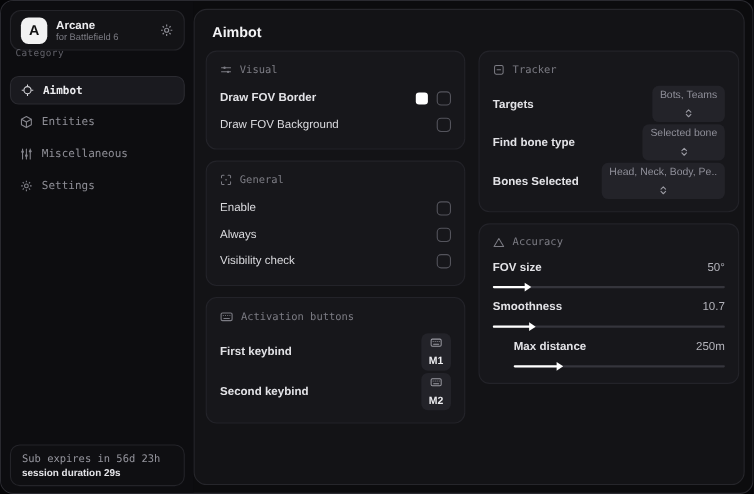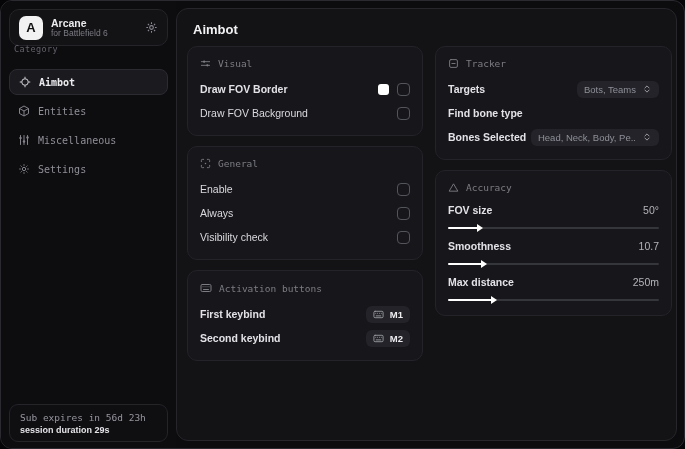--- a/index.html
+++ b/index.html
@@ -52,27 +52,27 @@
   .card{background:#17171b;border:1px solid #232329;border-radius:10px;padding:9px 12px 11px;}
   .card-h{display:flex;align-items:center;gap:7px;color:#7c7c84;font-size:9.5px;margin:2px 0 9px;}
   .card-h .icn{display:flex;color:#7c7c84;}
   .row{display:flex;justify-content:space-between;align-items:center;min-height:22px;}
   .row + .row{margin-top:2px;}
   .row-label{font-size:10.5px;color:#dadade;}
   .row-label.b{font-weight:700;color:#e3e3e7;}
   .checkbox{width:13px;height:13px;border:1.5px solid #54545c;border-radius:4px;background:transparent;}
   .ctrl-group{display:flex;align-items:center;gap:8px;}
   .swatch{width:11px;height:11px;border-radius:3px;}
-  .pill{display:flex;align-items:center;gap:6px;background:#232329;border-radius:6px;padding:3px 7px;}
+  .pill{display:flex;align-items:center;gap:6px;background:#232329;border-radius:6px;padding:3px 7px;flex-direction:column;}
   .pill .key{font-size:9.5px;font-weight:700;color:#ededf0;}
   .pill .val{font-size:9.5px;color:#8f8f99;white-space:nowrap;}
   .pill .icn{display:flex;color:#9a9aa2;}
   
   .slider-group{margin-bottom:9px;}
-  .slider-group:last-child{margin-bottom:2px;}
+  .slider-group:last-child{margin-bottom:2px;margin-left:19px;}
   .slider-val{font-size:10.5px;color:#b3b3ba;}
   .track{position:relative;height:2px;background:#35353c;border-radius:2px;margin:9px 0 3px;}
   .fill{position:relative;height:2px;background:#ffffff;border-radius:2px;}
   .thumb{position:absolute;right:-5px;top:-3px;width:0;height:0;
     border-left:6px solid #ffffff;border-top:4px solid transparent;border-bottom:4px solid transparent;}
 </style>
 </head>
 <body>
 
 <svg width="0" height="0" style="position:absolute">
@@ -290,20 +290,28 @@
             <span class="val">Bots, Teams</span>
             <span class="icn">
               <svg width="10" height="10" viewBox="0 0 24 24">
                   <use href="#i-chevrons-ud"></use>
                 </svg>
               </span>
           </span>
         </div>
         <div class="row">
           <span class="row-label b">Find bone type</span>
+          <span class="pill">
+            <span class="val">Selected bone</span>
+            <span class="icn">
+              <svg width="10" height="10" viewBox="0 0 24 24">
+                  <use href="#i-chevrons-ud"></use>
+                </svg>
+              </span>
+          </span>
         </div>
         <div class="row">
           <span class="row-label b">Bones Selected</span>
           <span class="pill">
             <span class="val">Head, Neck, Body, Pe..</span>
             <span class="icn">
               <svg width="10" height="10" viewBox="0 0 24 24">
                   <use href="#i-chevrons-ud"></use>
                 </svg>
               </span>

